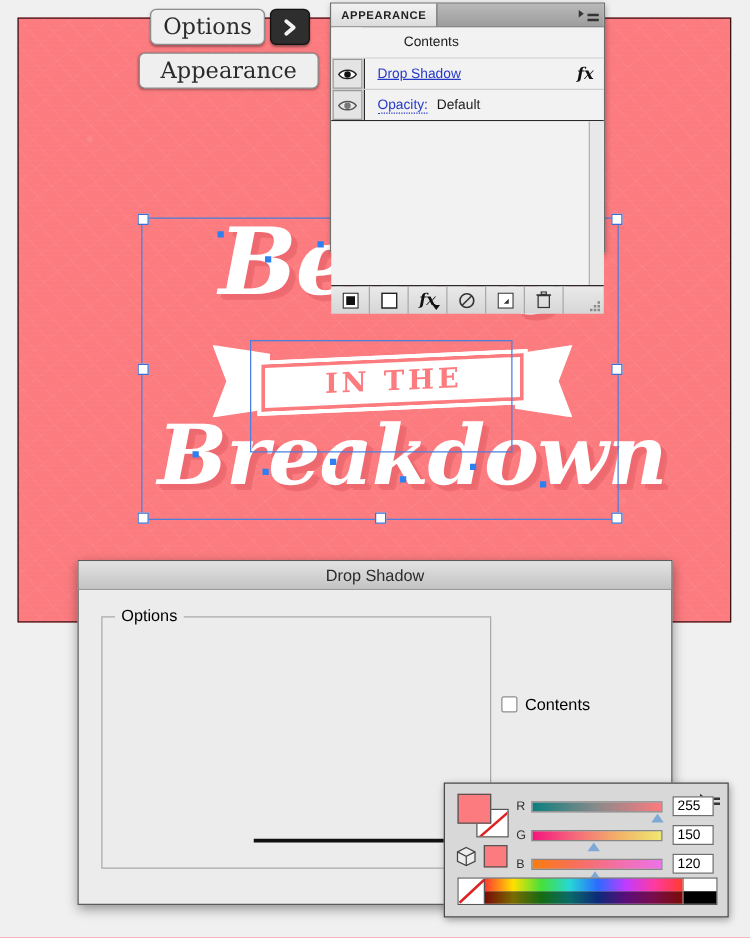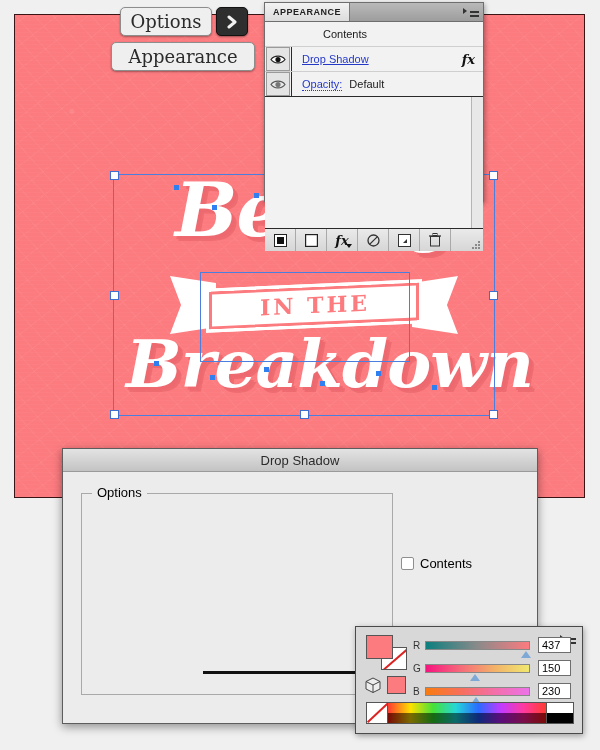--- a/index.html
+++ b/index.html
@@ -380,37 +380,37 @@
       <path d="M9 8 L9 15.5" fill="none" stroke="#444" stroke-width="1"></path>
     </svg>
   </div>
   <div id="minisw"></div>
 
   <div class="srow" style="top:10px">
     <div class="schan">R</div>
     <div class="strack" style="background:linear-gradient(to right,#0c7f7f,#8a8a8a,#fc7b7f);">
       <div class="sthumb" style="left:95px"></div>
     </div>
-    <div class="sval">437</div>
+    <div class="sval">255</div>
   </div>
 
   <div class="srow" style="top:33px">
     <div class="schan">G</div>
     <div class="strack" style="background:linear-gradient(to right,#f5157f,#f56a7a,#f2b268,#f0e870);">
       <div class="sthumb" style="left:44px"></div>
     </div>
     <div class="sval">150</div>
   </div>
 
   <div class="srow" style="top:56px">
     <div class="schan">B</div>
     <div class="strack" style="background:linear-gradient(to right,#f97c10,#f86f5a,#f36fa8,#ec72e8);">
       <div class="sthumb" style="left:45px"></div>
     </div>
-    <div class="sval">230</div>
+    <div class="sval">120</div>
   </div>
 
   <div id="spectrum">
     <div id="spec-none">
         <div class="slash"></div>
       </div>
     <div id="spec-bar">
         <div class="top"></div>
         <div class="bot"></div>
       </div>

